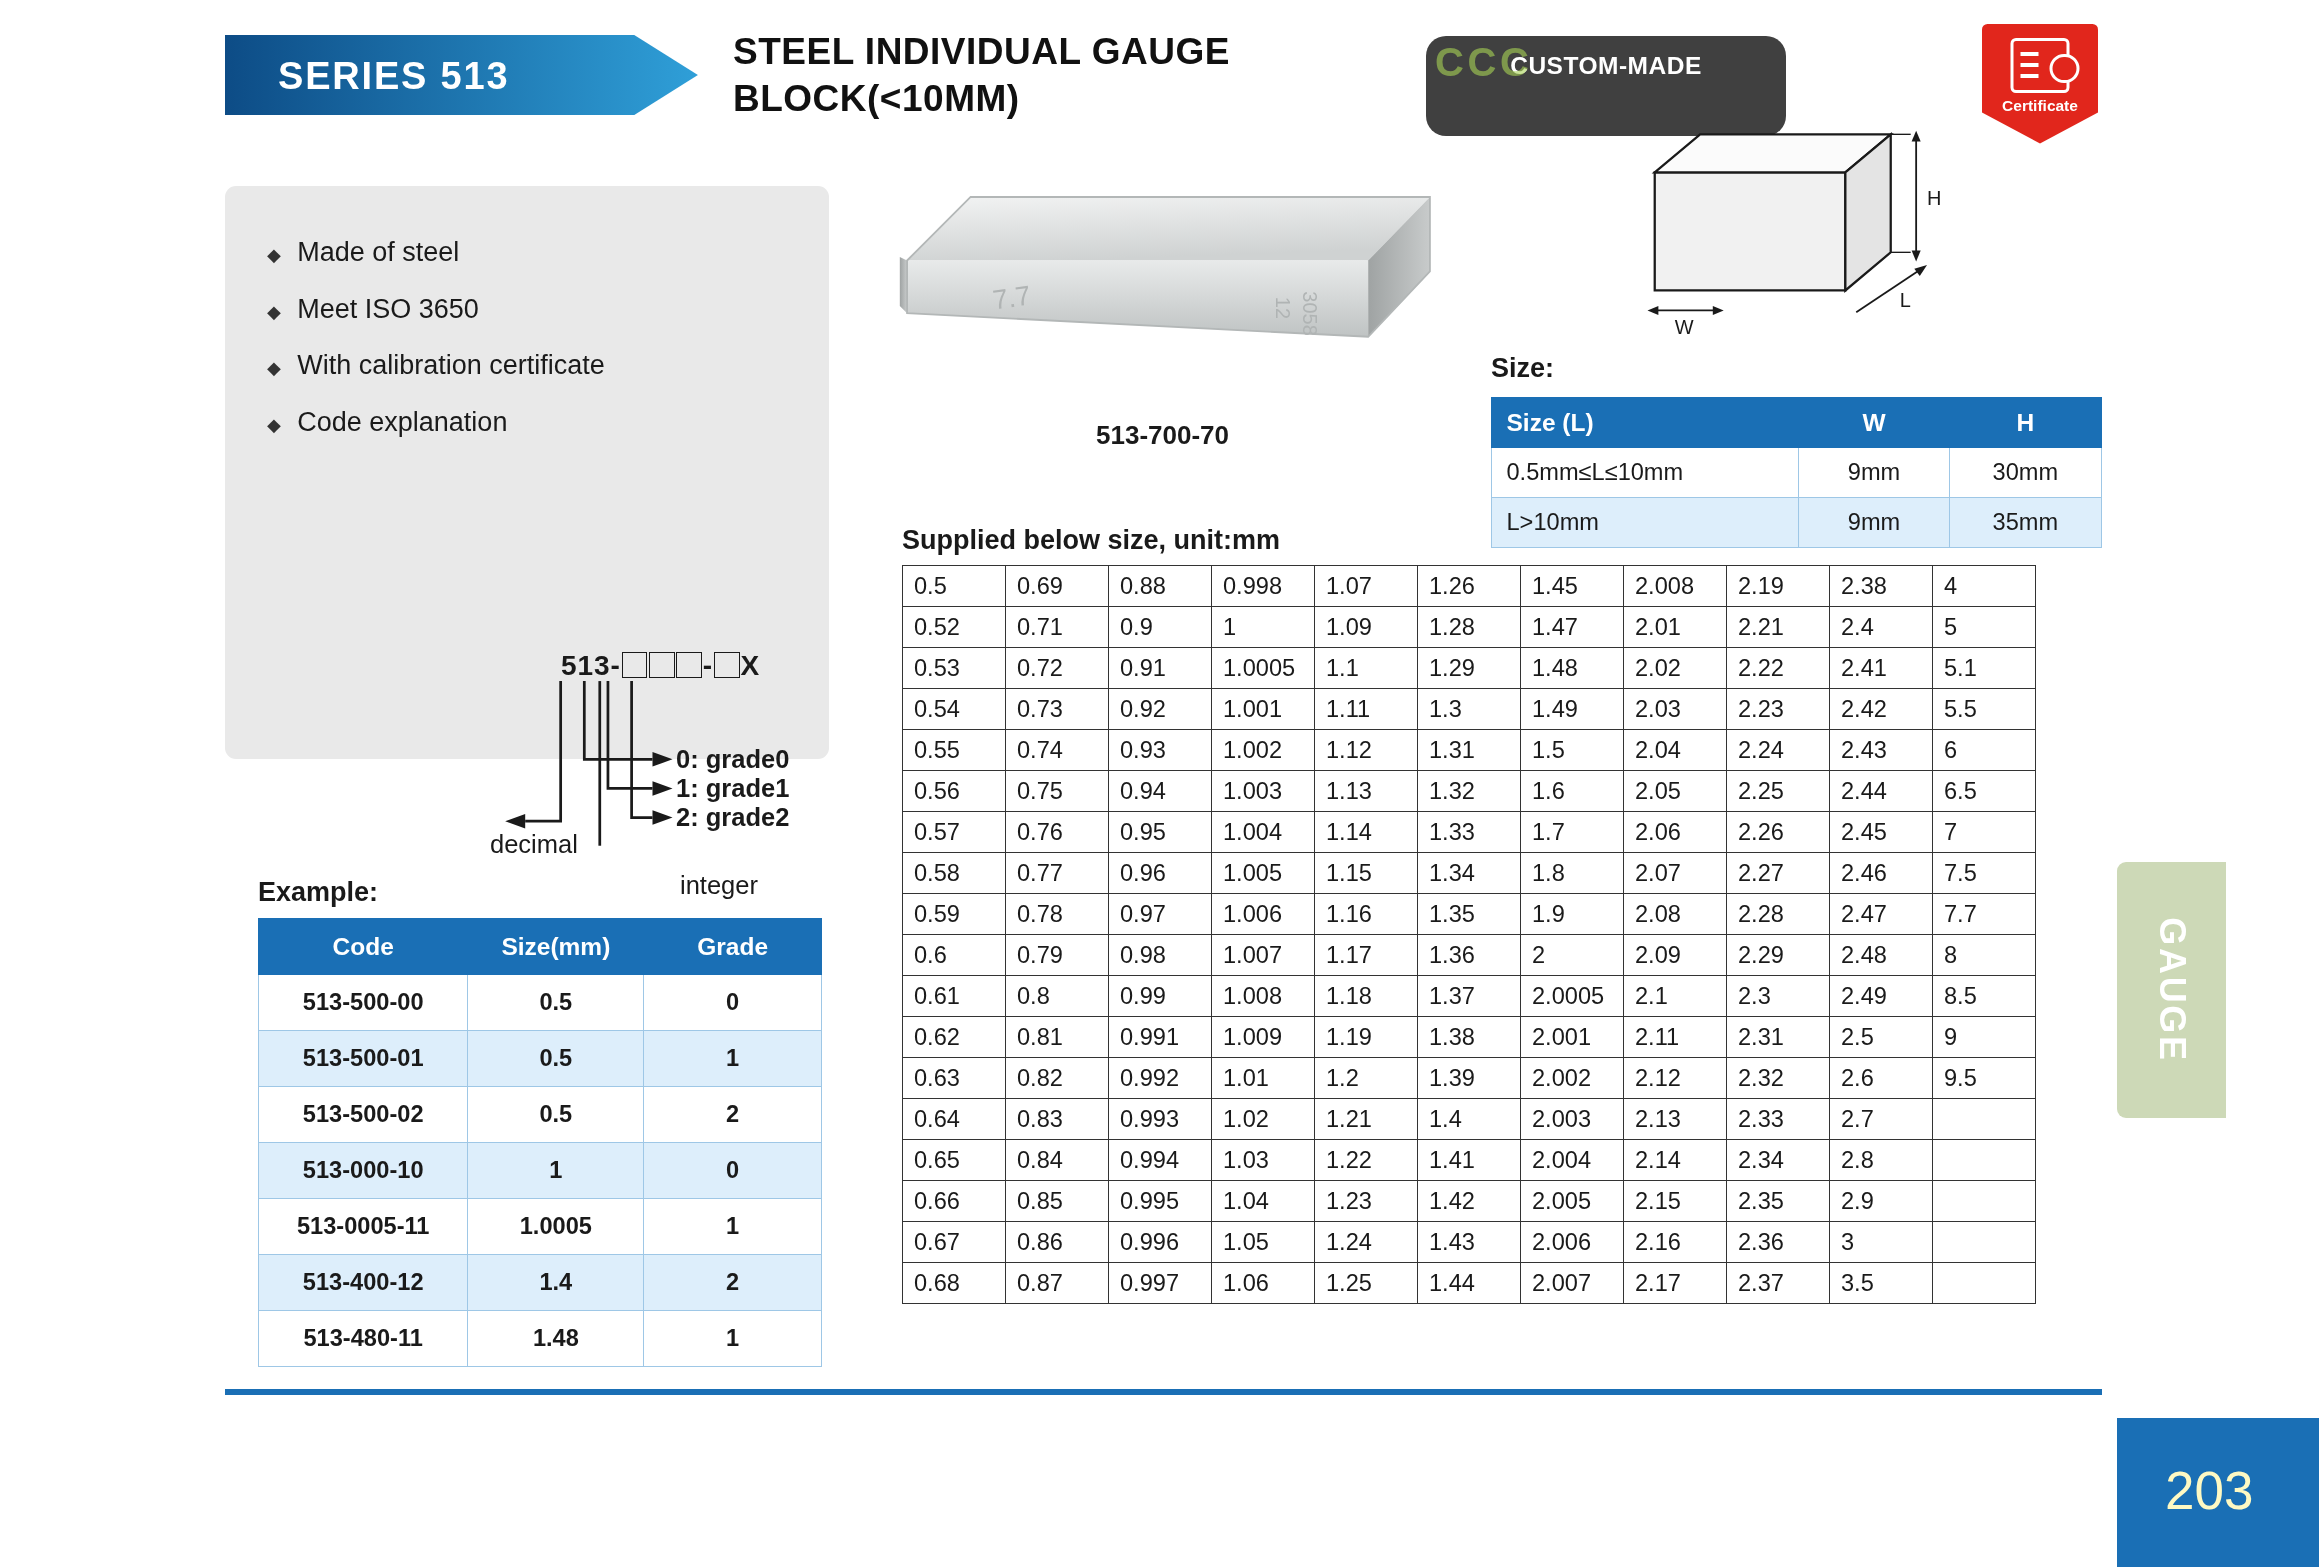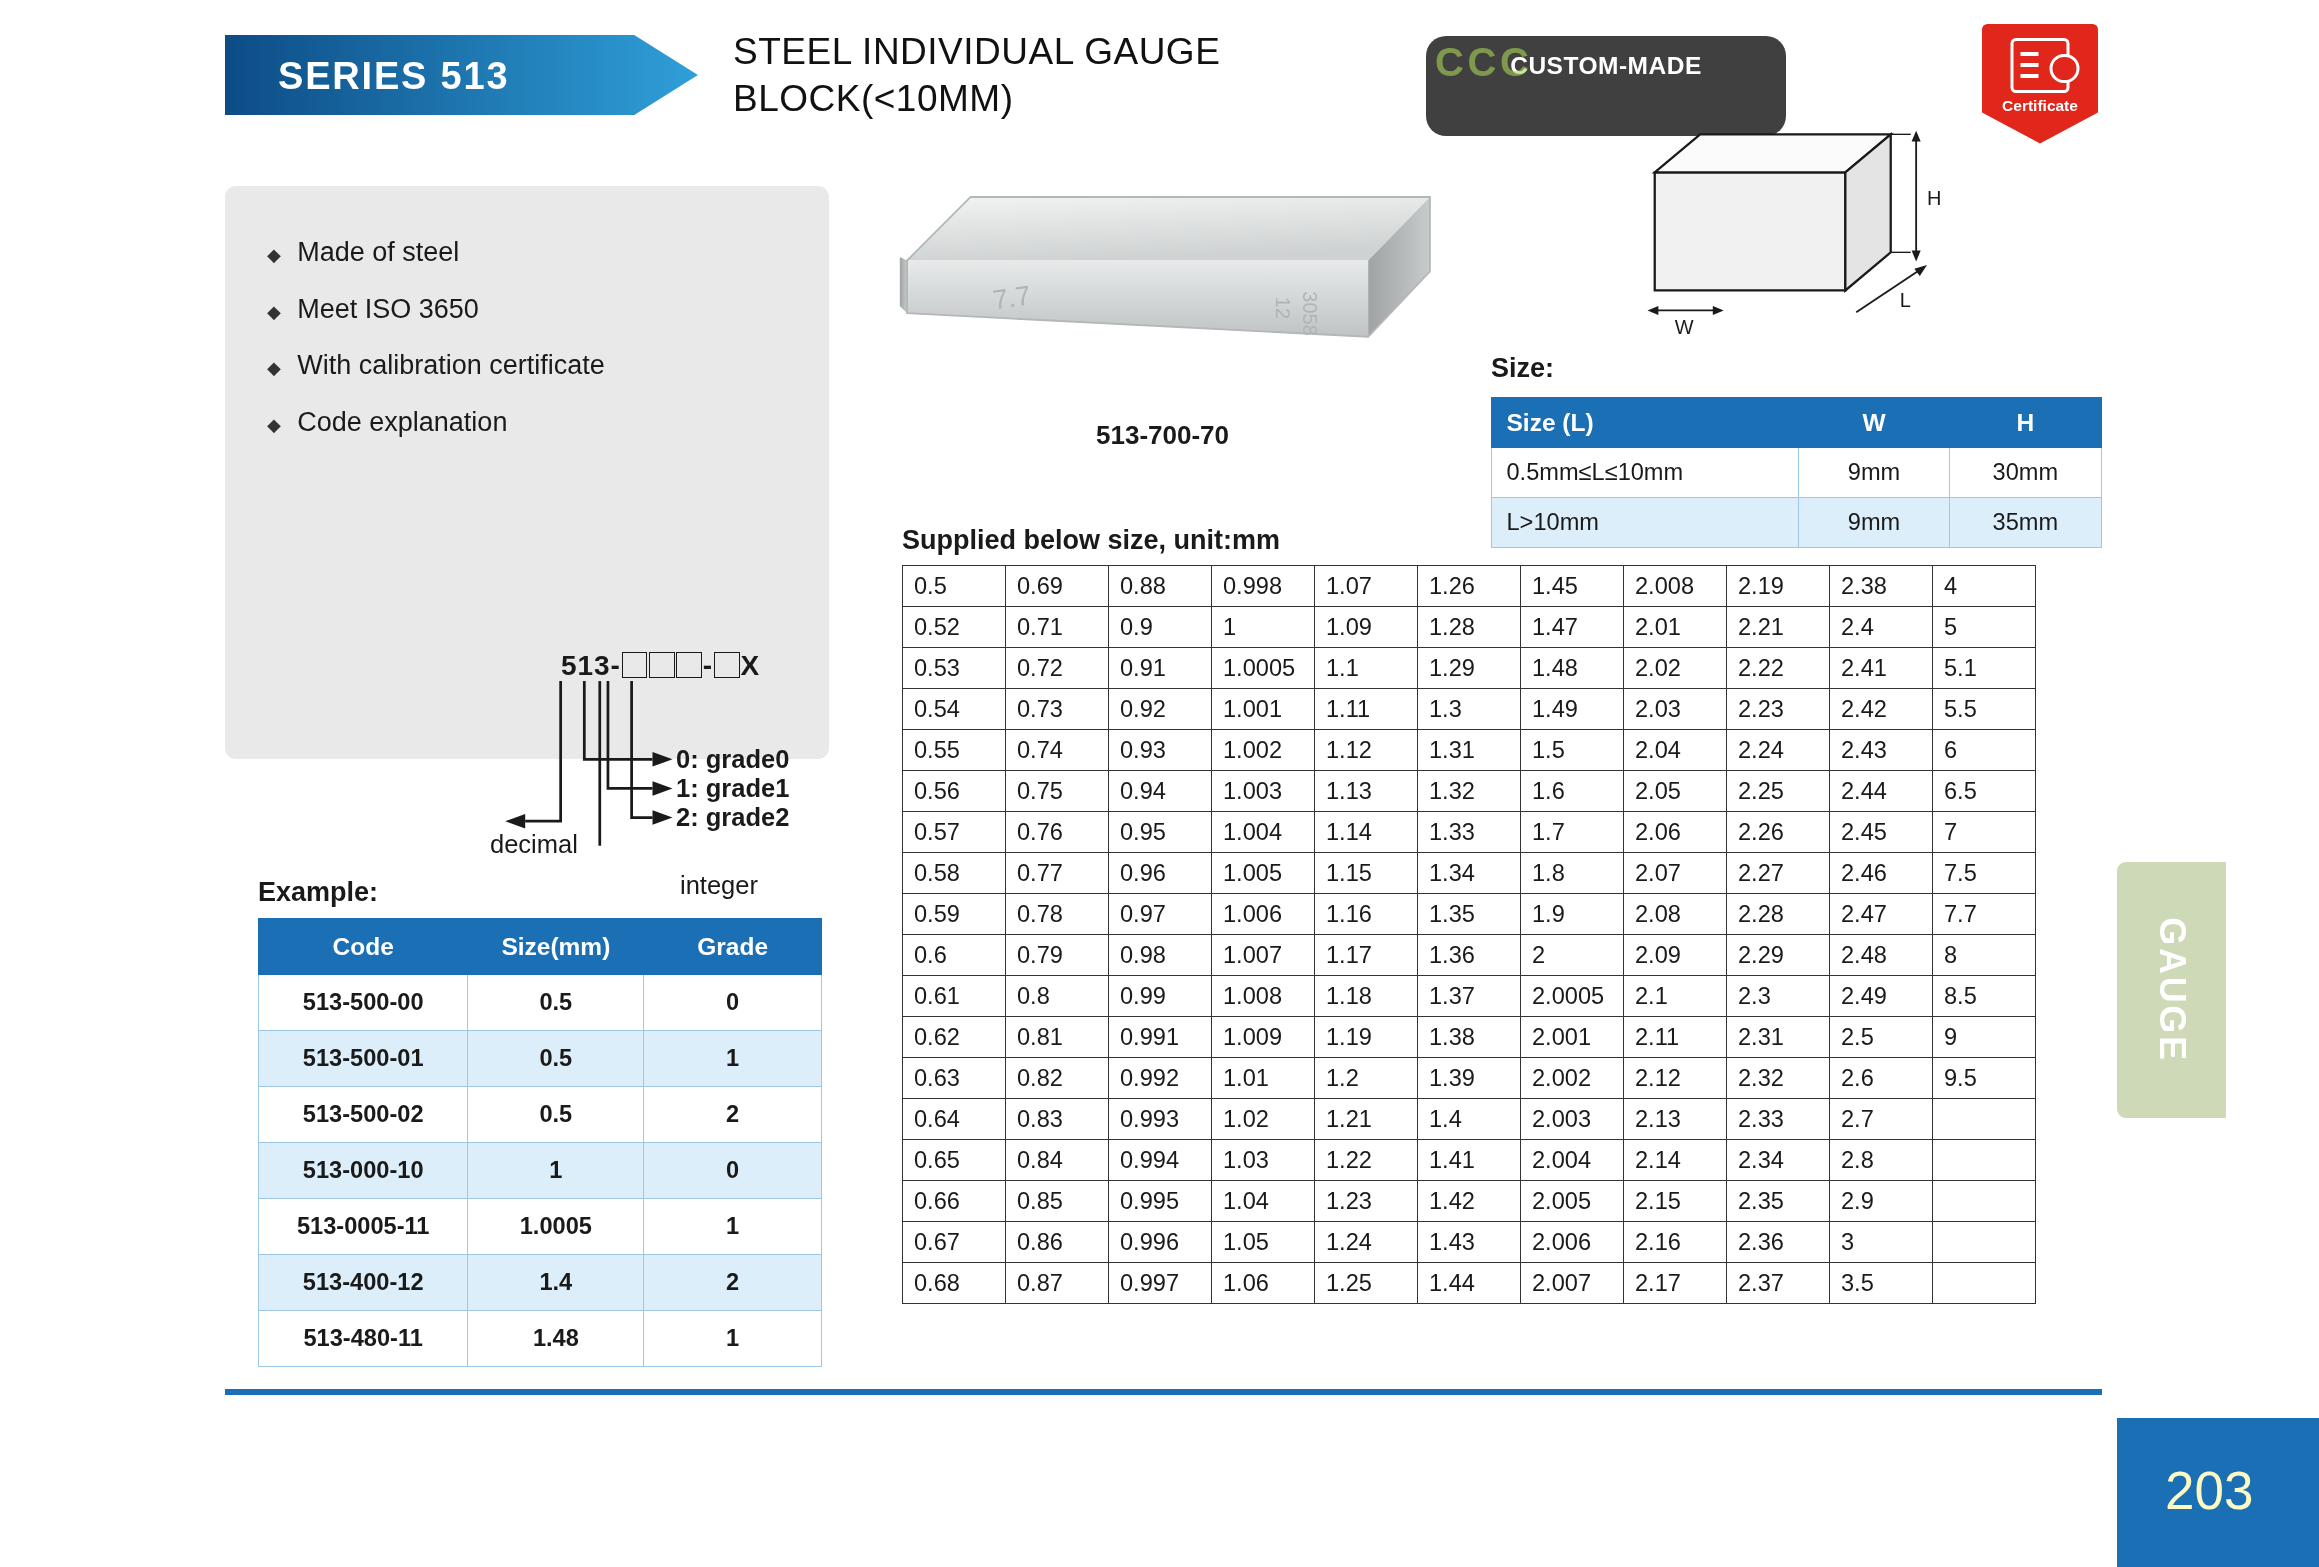--- a/index.html
+++ b/index.html
@@ -36,21 +36,21 @@
     font-weight: bold;
     color: #ffffff;
     letter-spacing: 1.8px;
   }
   .main-title {
     position: absolute;
     left: 733px;
     top: 29px;
     width: 709px;
     font-size: 37px;
-    font-weight: normal;
+    font-weight: bold;
     line-height: 1.26;
     color: #111111;
     letter-spacing: 0.5px;
   }
 
   .custom-made {
     position: absolute;
     left: 1426px;
     top: 36px;
     width: 360px;

